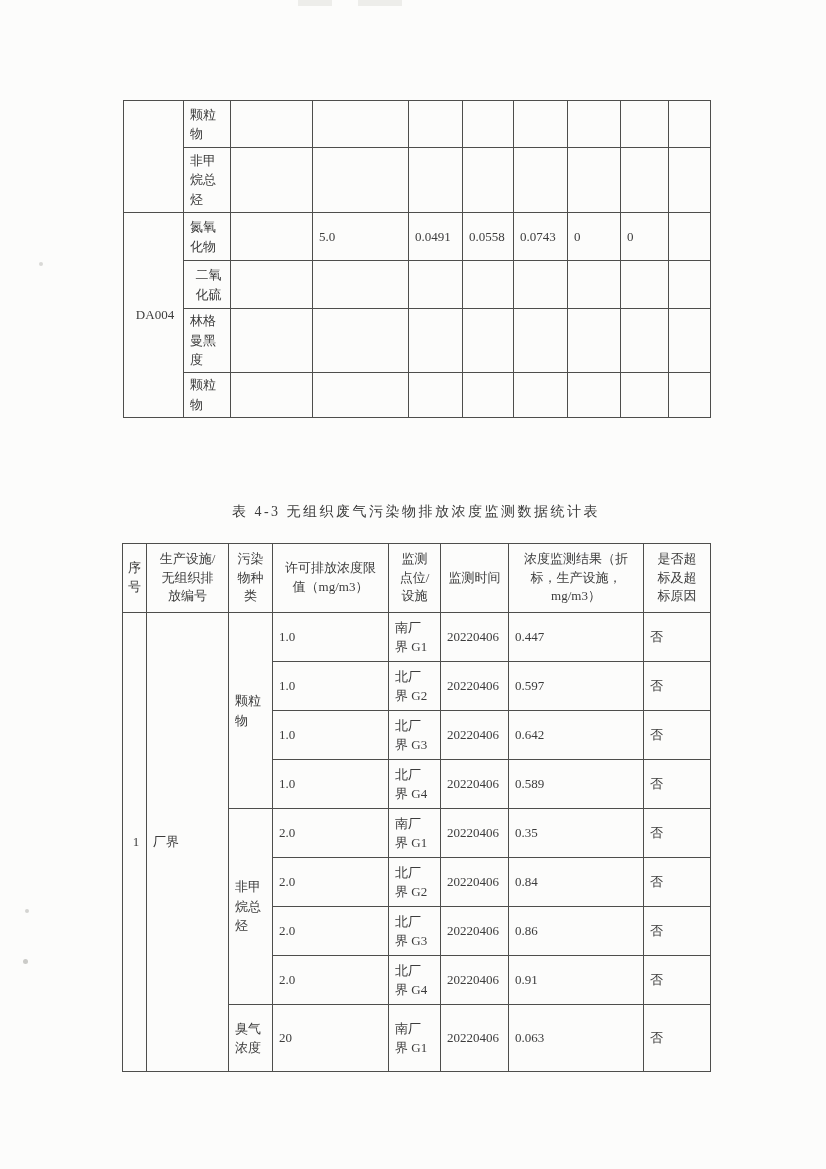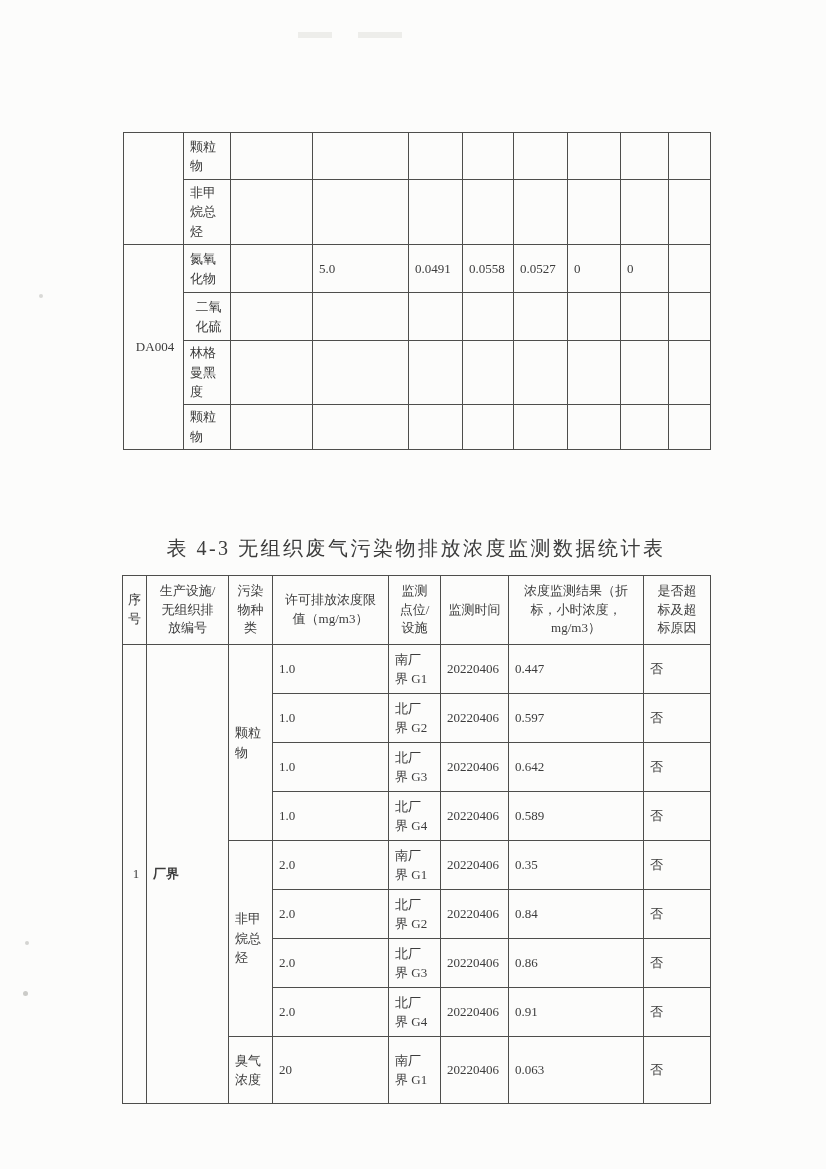--- a/index.html
+++ b/index.html
@@ -4,21 +4,21 @@
 <style>
   html,body{margin:0;padding:0;}
   body{
     width:826px;height:1169px;
     background:#fcfcfb;
     font-family:"Liberation Serif","DejaVu Serif",serif;
     color:#3c3c3c;
     position:relative;
     overflow:hidden;
   }
-  .page{position:absolute;inset:0;margin-top:32px;}
+  .page{position:absolute;inset:0;}
   .artifact{position:absolute;background:#ededea;}
   .speck{position:absolute;border-radius:50%;}
 
   table.grid{
     position:absolute;
     border-collapse:collapse;
     table-layout:fixed;
   }
   table.grid td, table.grid th{
     border:1px solid #4e4e4c;
@@ -44,21 +44,21 @@
     position:absolute;
     left:127px;top:443px;width:640px;
     font-size:13.5px;line-height:1.72;
     letter-spacing:0.4px;
     white-space:pre-line;
   }
   .tbl-title{
     position:absolute;
     left:122px;top:503px;width:588px;
     text-align:center;
-    font-size:20px;
+    font-size:14px;
     letter-spacing:2.5px;
     white-space:nowrap;
   }
 </style>
 </head>
 <body>
 
 <div class="page">
 
   <div class="artifact" style="left:298px;top:0;width:34px;height:6px;"></div>
@@ -108,21 +108,21 @@
         <td></td>
       </tr>
       <tr style="height:48px;">
         <td class="cc" rowspan="4">DA004</td>
         <td class="pol">氮氧
 化物</td>
         <td class="val"></td>
         <td class="val">5.0</td>
         <td class="val">0.0491</td>
         <td class="val">0.0558</td>
-        <td class="val">0.0527</td>
+        <td class="val">0.0743</td>
         <td class="val">0</td>
         <td class="val">0</td>
         <td class="val"></td>
       </tr>
       <tr style="height:48px;text-align:center;">
         <td class="pol">二氧
 化硫</td>
         <td></td>
         <td></td>
         <td></td>
@@ -184,29 +184,29 @@
         <th>污染
 物种
 类</th>
         <th>许可排放浓度限
 值（mg/m3）</th>
         <th>监测
 点位/
 设施</th>
         <th>监测时间</th>
         <th>浓度监测结果（折
-标，小时浓度，
+标，生产设施，
 mg/m3）</th>
         <th>是否超
 标及超
 标原因</th>
       </tr>
       <tr style="height:49px;">
         <td class="cc" rowspan="9">1</td>
-        <td rowspan="9" style="vertical-align:middle;font-weight:bold;">厂界</td>
+        <td rowspan="9" style="vertical-align:middle;">厂界</td>
         <td class="pol" rowspan="4">颗粒
 物</td>
         <td class="val">1.0</td>
         <td>南厂
 界 G1</td>
         <td>20220406</td>
         <td>0.447</td>
         <td>否</td>
       </tr>
       <tr style="height:49px;">

